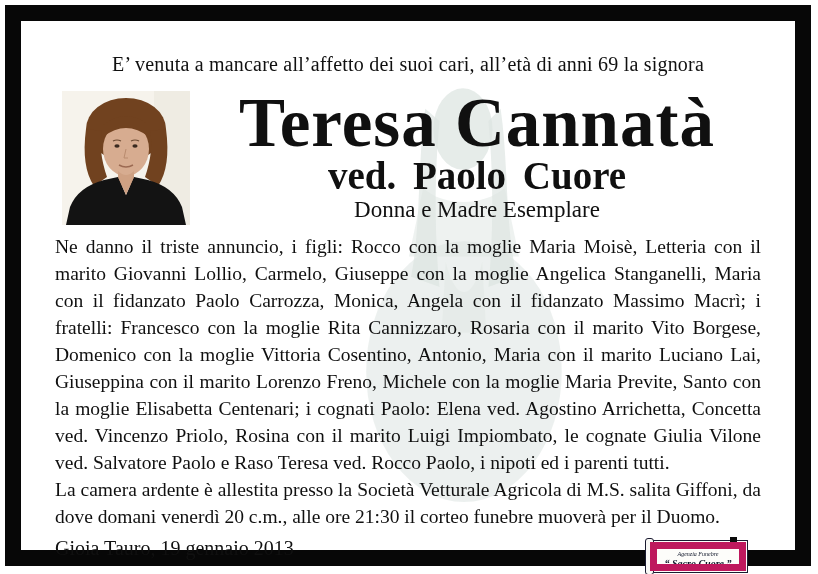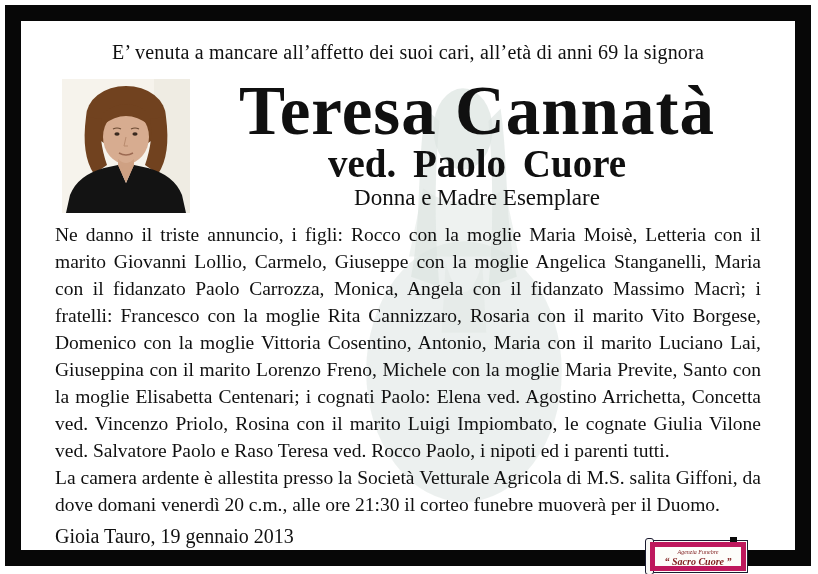--- a/index.html
+++ b/index.html
@@ -11,21 +11,21 @@
   .frame{
     position:absolute;left:5px;top:5px;right:7px;bottom:8px;
     border:16px solid #070707;background:#ffffff;box-sizing:border-box;
   }
   .watermark{
     position:absolute;left:360px;top:68px;width:212px;height:438px;
     z-index:1;opacity:.34;pointer-events:none;
   }
   .content{
     position:absolute;left:21px;top:21px;right:23px;bottom:24px;
-    z-index:2;padding:0 34px;box-sizing:border-box;
+    z-index:2;padding:12px 34px;box-sizing:border-box;
   }
   .intro{
     margin-top:20px;text-align:center;font-size:20px;white-space:nowrap;
     letter-spacing:.2px;
   }
   .header-row{position:relative;margin-top:15px;height:137px;}
   .photo{
     position:absolute;left:7px;top:0;width:128px;height:134px;overflow:hidden;
   }
   .titles{margin-left:138px;text-align:center;}
@@ -36,22 +36,22 @@
     margin-top:5px;font-size:19.5px;line-height:27px;
     text-align:justify;text-align-last:left;
   }
   .bodytext p{margin:0;}
   .dateline{margin-top:7px;font-size:20px;}
   .stamp{
     position:absolute;left:648px;top:540px;width:100px;height:33px;
     z-index:5;background:#fdfdfa;border:1px solid #1a1a30;box-sizing:border-box;
   }
   .stamp-inner{
-    position:absolute;inset:1px;border:5px solid #be185d;
-    text-align:center;font-style:italic;color:#7f1d1d;overflow:hidden;
+    position:absolute;inset:1px;border:7px solid #be185d;
+    text-align:center;font-style:italic;color:#0f172a;overflow:hidden;
   }
   .stamp-l1{font-size:6px;line-height:7px;margin-top:2px;}
   .stamp-l2{font-size:10px;line-height:11px;font-weight:bold;}
   .stamp-l3{font-size:5px;line-height:6px;}
   .stamp-roll-left{
     position:absolute;left:-4px;top:-3px;bottom:-3px;width:7px;
     background:#f8f8f5;border:1px solid #1a1a30;border-radius:3px;
   }
   .stamp-notch{
     position:absolute;right:10px;top:-4px;width:7px;height:7px;background:#0a0a0a;

